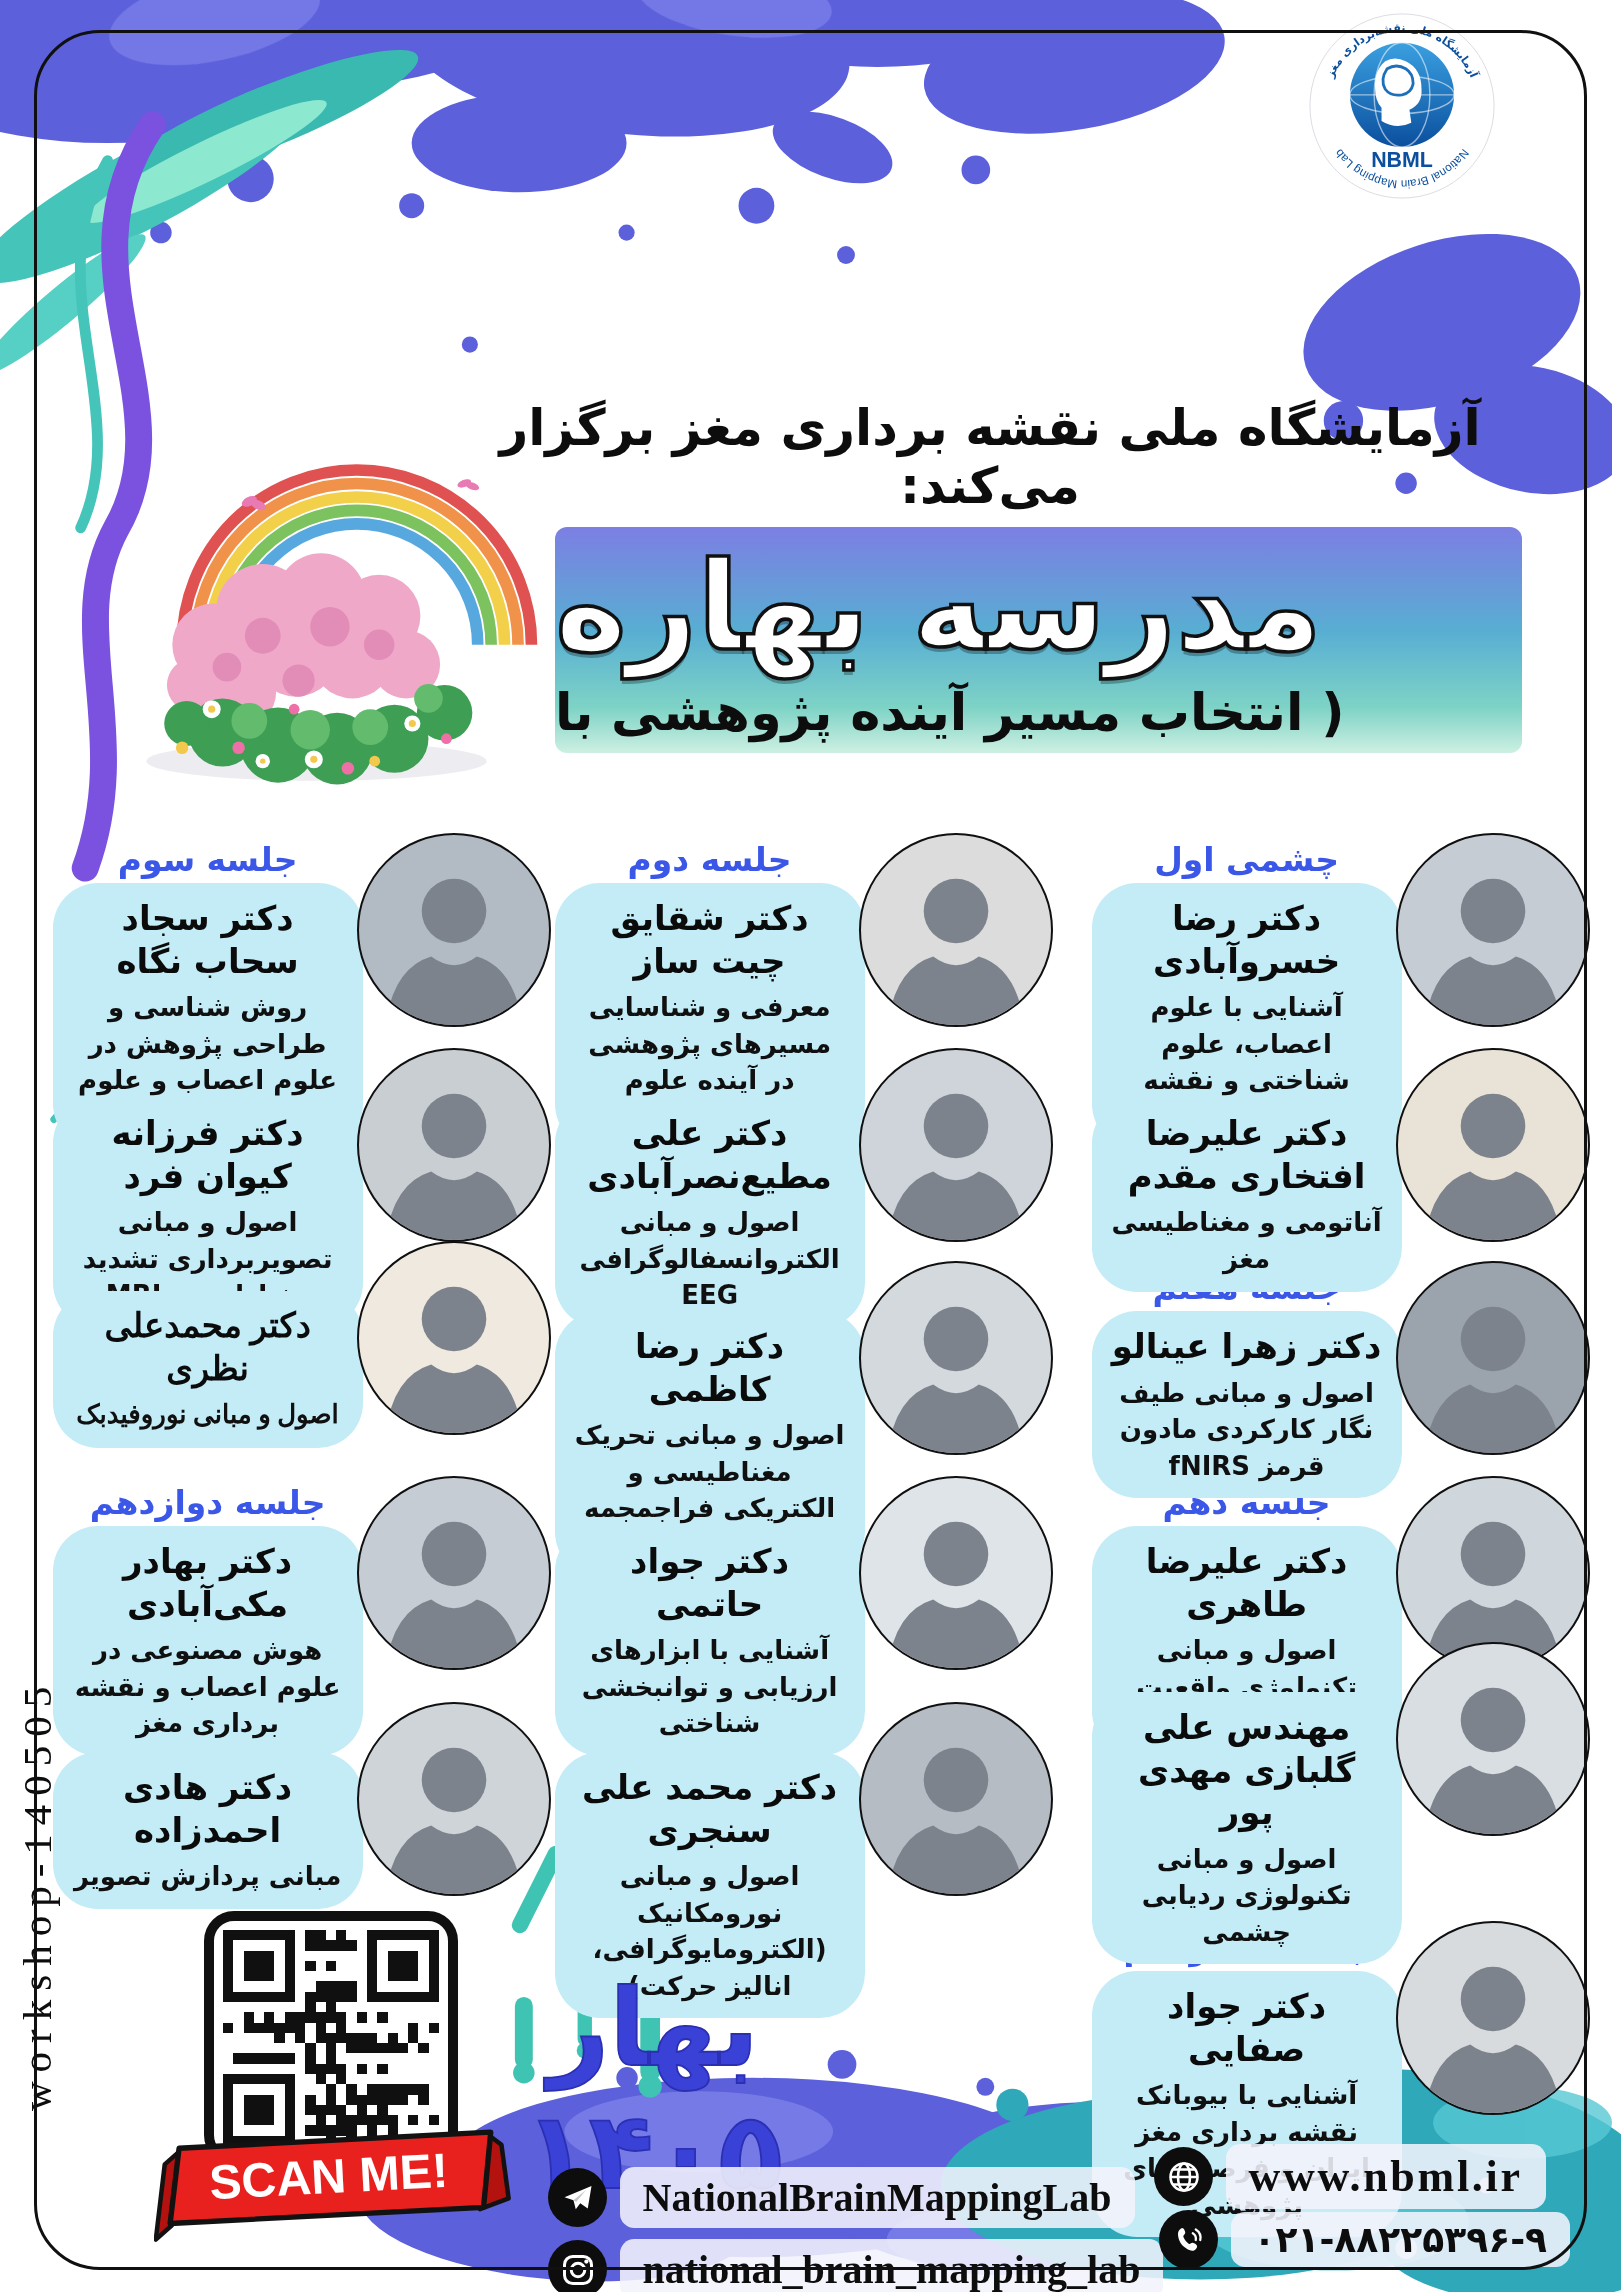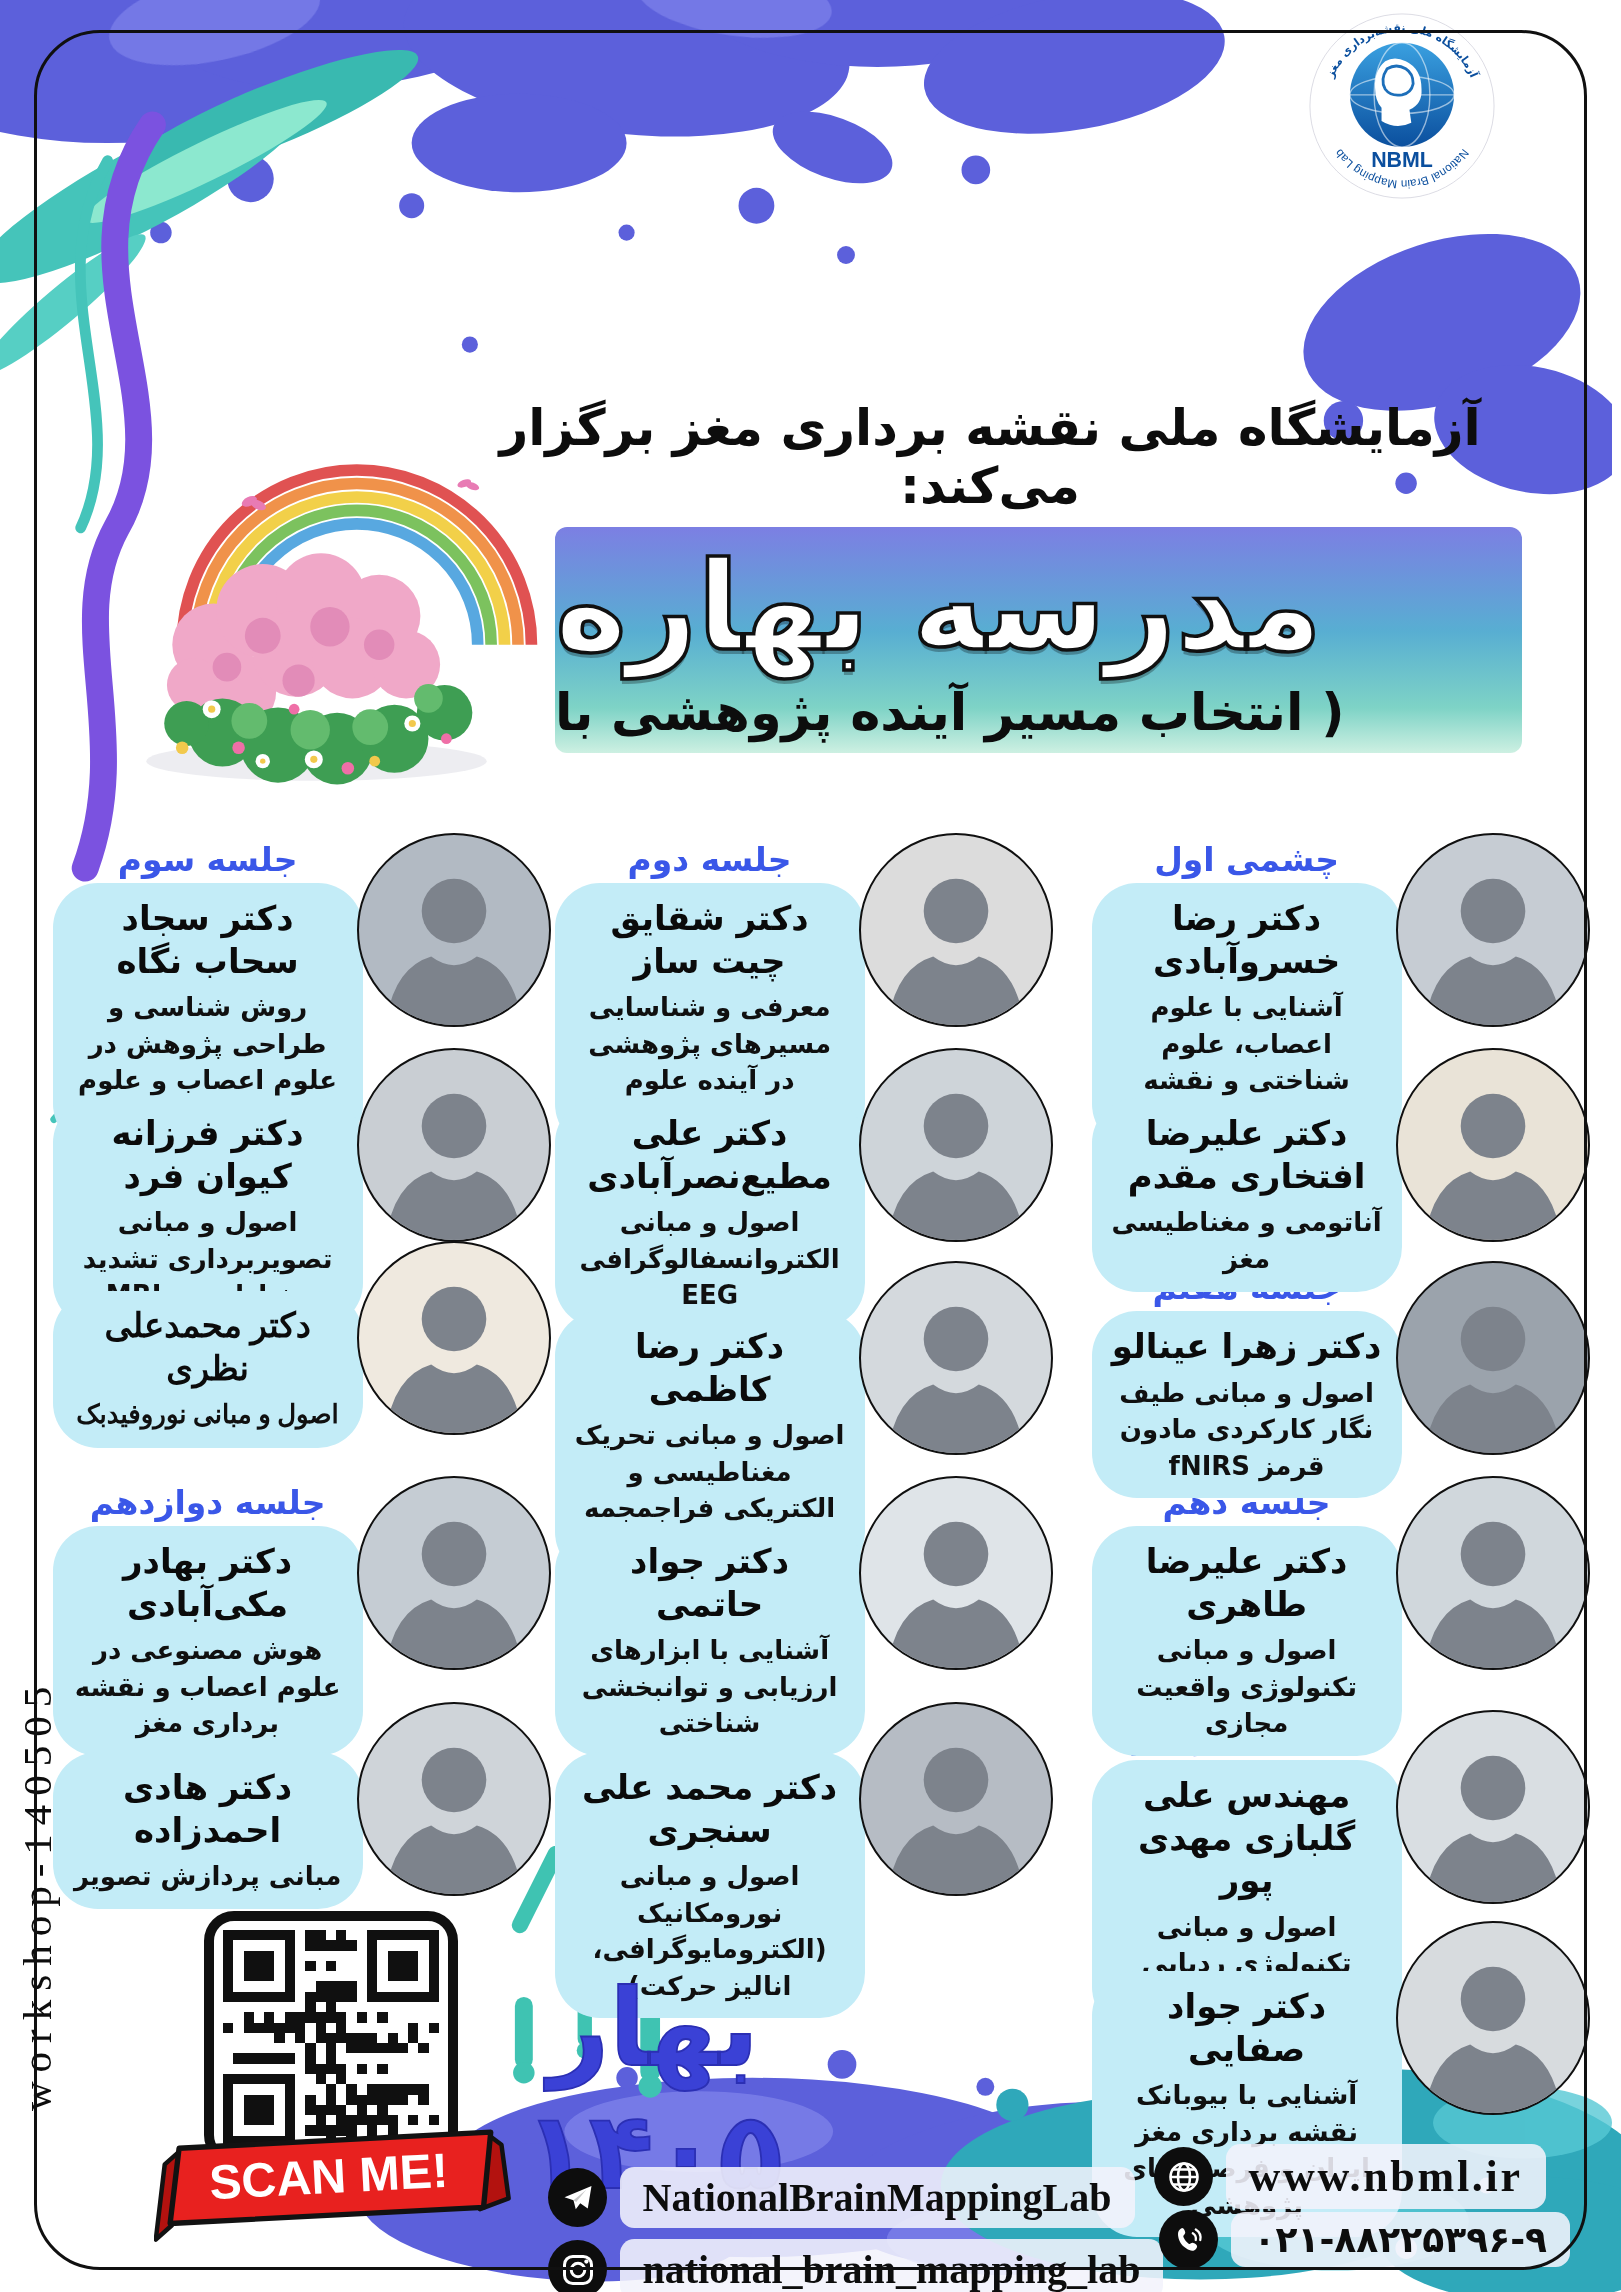--- a/index.html
+++ b/index.html
@@ -429,21 +429,21 @@
         <div class="spk-name">دکتر بهادر مکی‌آبادی</div>
         <div class="spk-topic">هوش مصنوعی در علوم اعصاب و نقشه برداری مغز</div>
       </div>
       <div class="photo" style="background: rgb(197, 204, 211);">
         <svg viewBox="0 0 100 100" preserveAspectRatio="xMidYMid slice">
           <circle cx="50" cy="40" r="17" fill="#7d838c"></circle>
           <path d="M14 100 Q18 70 38 64 Q50 73 62 64 Q82 70 86 100 Z" fill="#7d838c"></path>
         </svg>
       </div>
     </div>
-      <div class="card" style="left: 1088px; top: 1710px;">
+      <div class="card" style="left: 1088px; top: 1642px;">
       <div class="session-label">جلسه سیزدهم</div>
       <div class="bubble">
         <div class="spk-name">مهندس علی گلبازی مهدی پور</div>
         <div class="spk-topic">اصول و مبانی تکنولوژی ردیابی چشمی</div>
       </div>
       <div class="photo" style="background: rgb(217, 222, 226);">
         <svg viewBox="0 0 100 100" preserveAspectRatio="xMidYMid slice">
           <circle cx="50" cy="40" r="17" fill="#7d838c"></circle>
           <path d="M14 100 Q18 70 38 64 Q50 73 62 64 Q82 70 86 100 Z" fill="#7d838c"></path>
         </svg>

